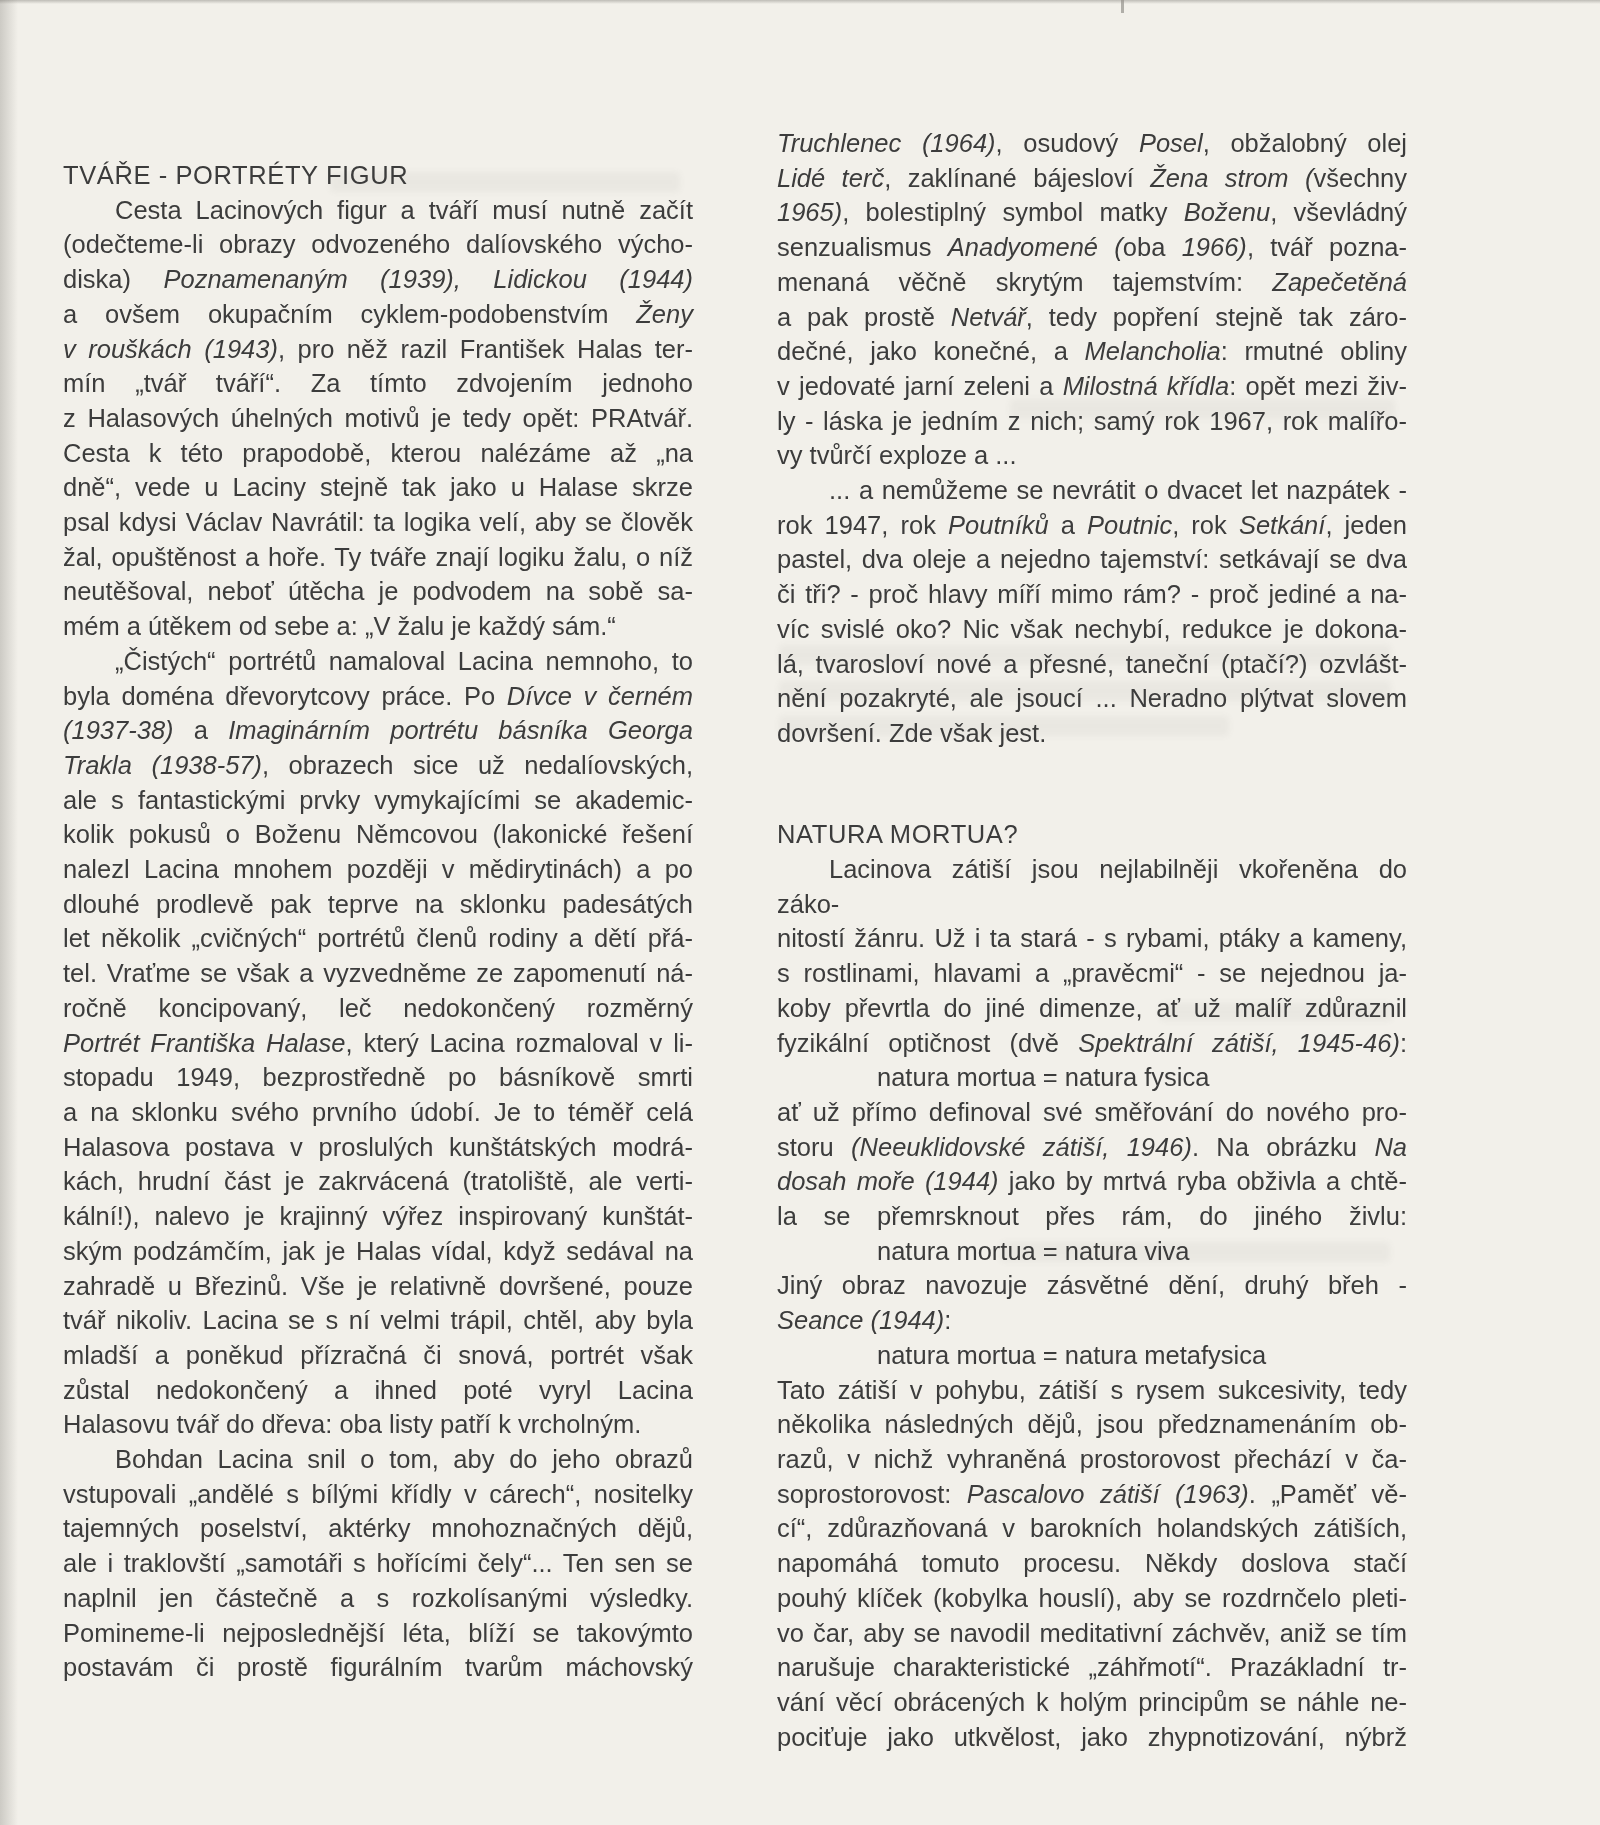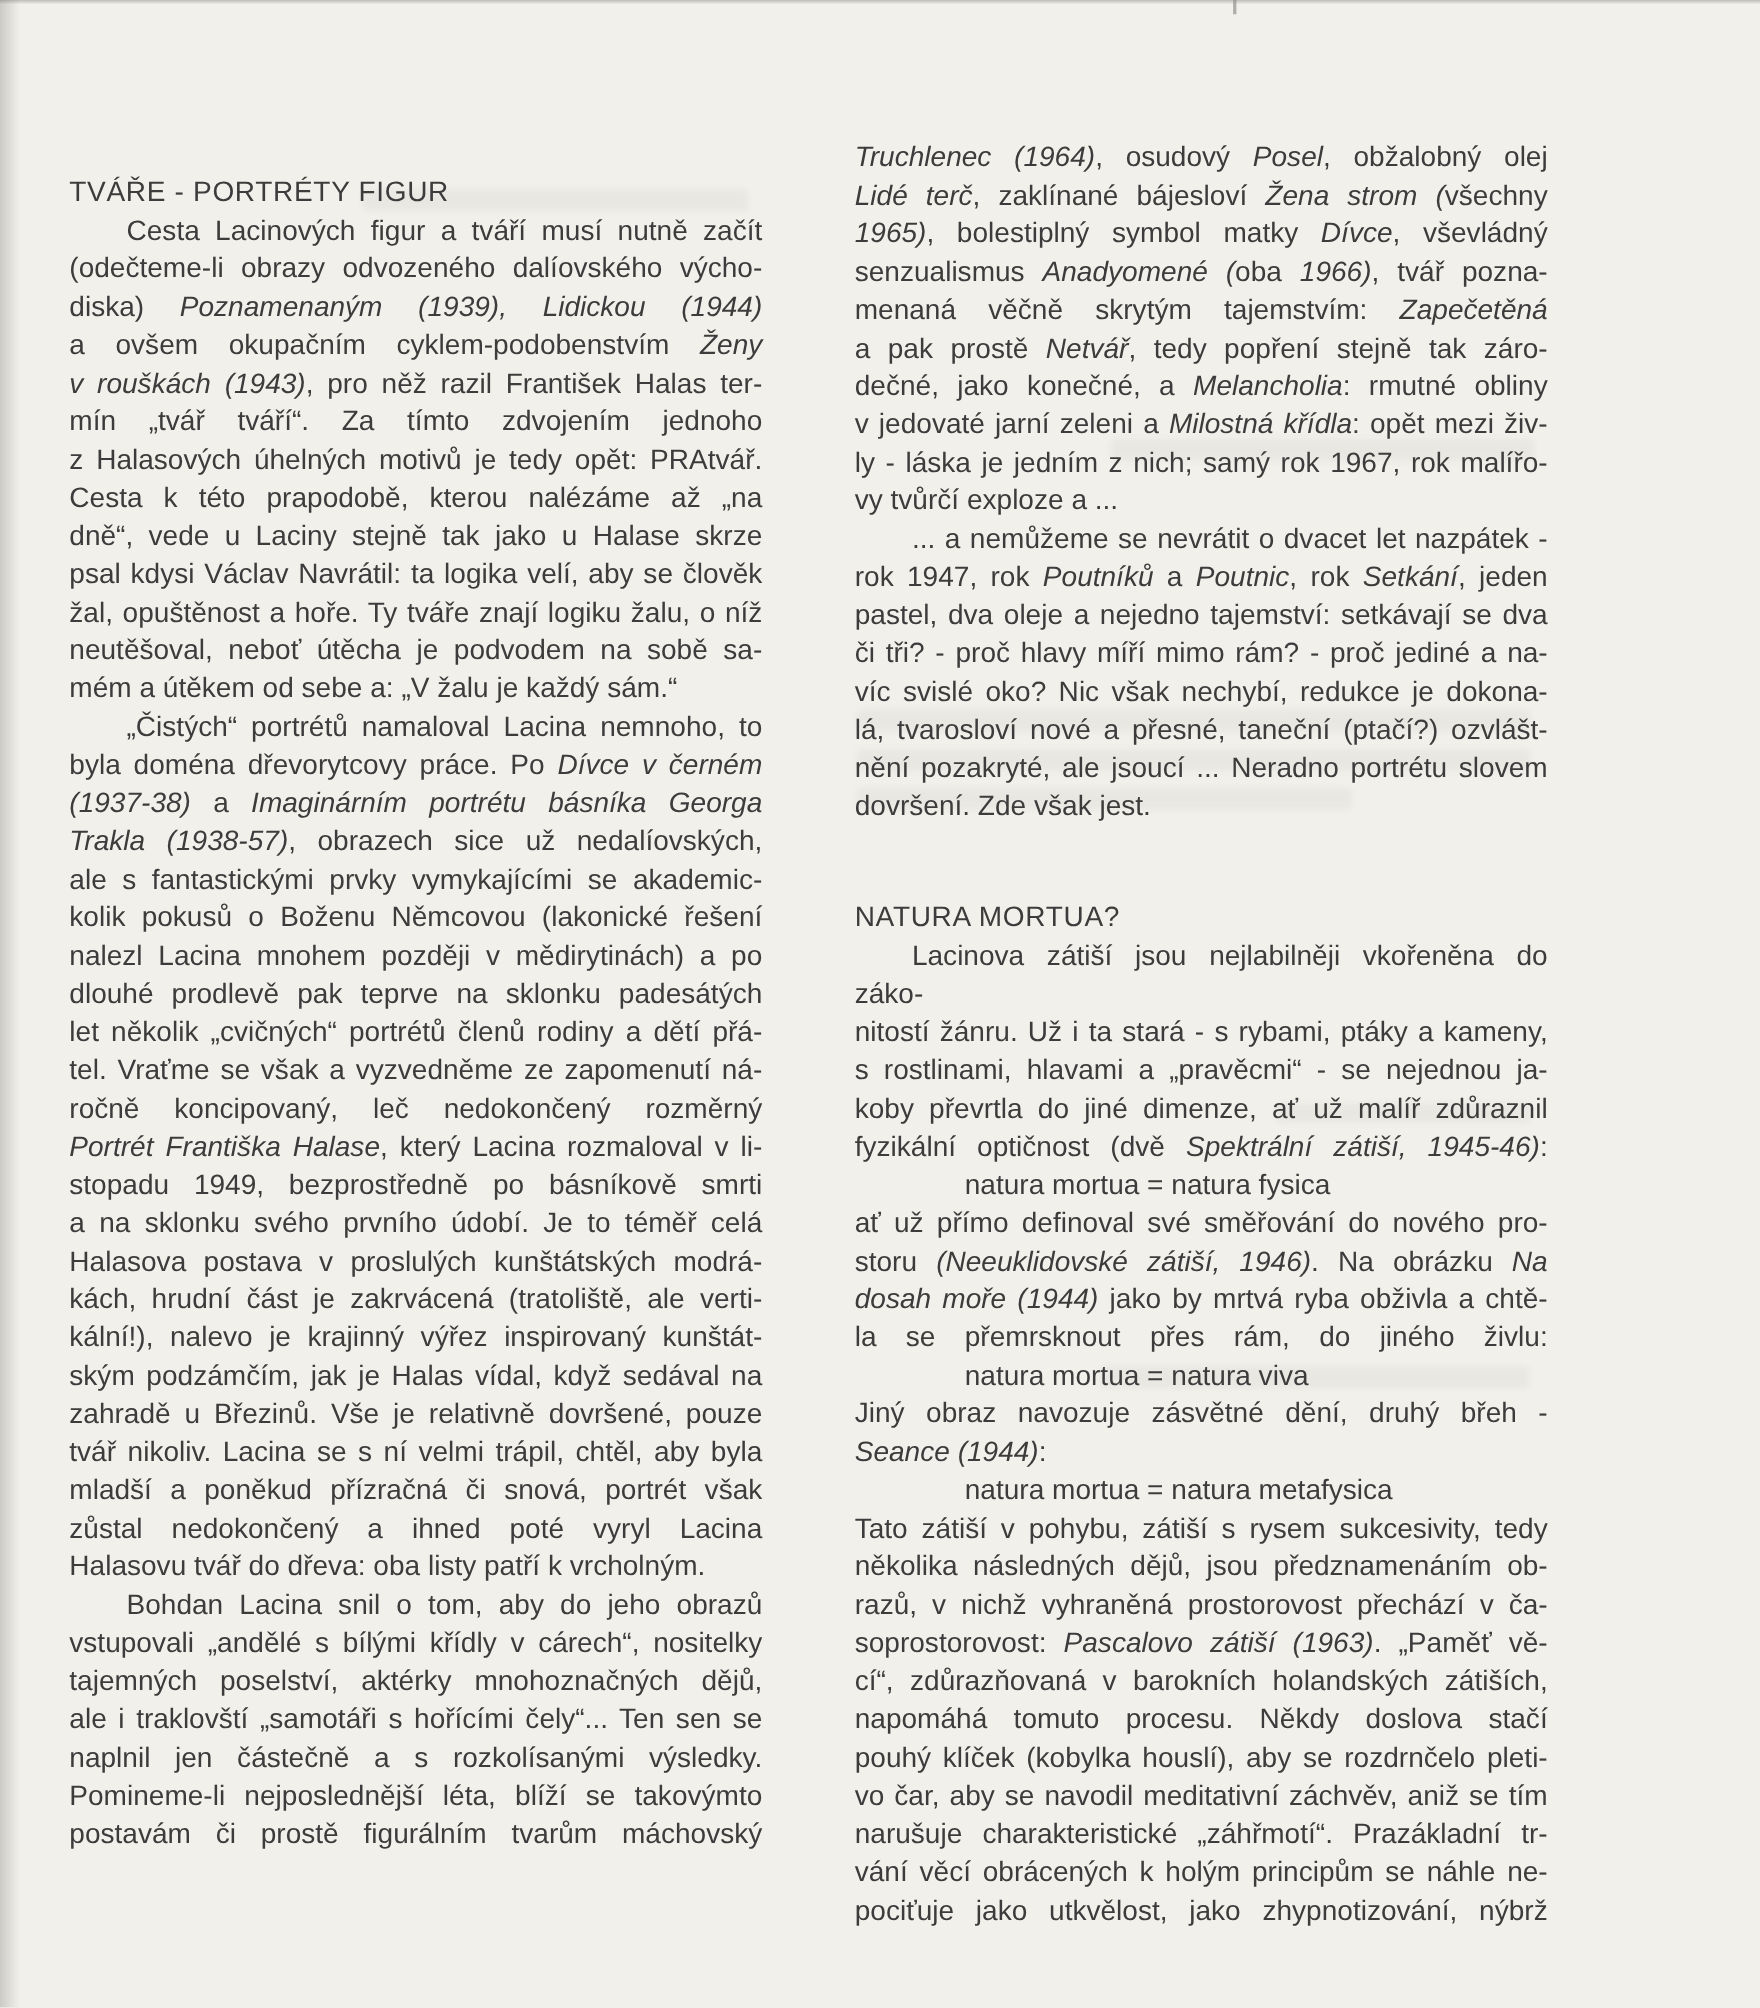--- a/index.html
+++ b/index.html
@@ -107,37 +107,37 @@
           <div class="line"><span>ale i traklovští „samotáři s hořícími čely“... Ten sen se</span></div>
           <div class="line"><span>naplnil jen částečně a s rozkolísanými výsledky.</span></div>
           <div class="line"><span>Pomineme-li nejposlednější léta, blíží se takovýmto</span></div>
           <div class="line"><span>postavám či prostě figurálním tvarům máchovský</span></div>
         </div>
       </div>
     <div class="col">
         <div class="para">
           <div class="line"><i>Truchlenec (1964)</i><span>, osudový </span><i>Posel</i><span>, obžalobný olej</span></div>
           <div class="line"><i>Lidé terč</i><span>, zaklínané bájesloví </span><i>Žena strom (</i><span>všechny</span></div>
-          <div class="line"><i>1965)</i><span>, bolestiplný symbol matky </span><i>Dívce</i><span>, vševládný</span></div>
+          <div class="line"><i>1965)</i><span>, bolestiplný symbol matky </span><i>Boženu</i><span>, vševládný</span></div>
           <div class="line"><span>senzualismus </span><i>Anadyomené (</i><span>oba </span><i>1966)</i><span>, tvář pozna-</span></div>
           <div class="line"><span>menaná věčně skrytým tajemstvím: </span><i>Zapečetěná</i></div>
           <div class="line"><span>a pak prostě </span><i>Netvář</i><span>, tedy popření stejně tak záro-</span></div>
           <div class="line"><span>dečné, jako konečné, a </span><i>Melancholia</i><span>: rmutné obliny</span></div>
           <div class="line"><span>v jedovaté jarní zeleni a </span><i>Milostná křídla</i><span>: opět mezi živ-</span></div>
           <div class="line"><span>ly - láska je jedním z nich; samý rok 1967, rok malířo-</span></div>
           <div class="line flush"><span>vy tvůrčí exploze a ...</span></div>
         </div>
         <div class="para">
           <div class="line indent"><span>... a nemůžeme se nevrátit o dvacet let nazpátek -</span></div>
           <div class="line"><span>rok 1947, rok </span><i>Poutníků</i><span> a </span><i>Poutnic</i><span>, rok </span><i>Setkání</i><span>, jeden</span></div>
           <div class="line"><span>pastel, dva oleje a nejedno tajemství: setkávají se dva</span></div>
           <div class="line"><span>či tři? - proč hlavy míří mimo rám? - proč jediné a na-</span></div>
           <div class="line"><span>víc svislé oko? Nic však nechybí, redukce je dokona-</span></div>
           <div class="line"><span>lá, tvarosloví nové a přesné, taneční (ptačí?) ozvlášt-</span></div>
-          <div class="line"><span>nění pozakryté, ale jsoucí ... Neradno portrétu slovem</span></div>
+          <div class="line"><span>nění pozakryté, ale jsoucí ... Neradno plýtvat slovem</span></div>
           <div class="line flush"><span>dovršení. Zde však jest.</span></div>
         </div>
         <div class="spacer-line"></div>
         <div class="heading">NATURA MORTUA?</div>
         <div class="para">
           <div class="line indent"><span>Lacinova zátiší jsou nejlabilněji vkořeněna do záko-</span></div>
           <div class="line"><span>nitostí žánru. Už i ta stará - s rybami, ptáky a kameny,</span></div>
           <div class="line"><span>s rostlinami, hlavami a „pravěcmi“ - se nejednou ja-</span></div>
           <div class="line"><span>koby převrtla do jiné dimenze, ať už malíř zdůraznil</span></div>
           <div class="line"><span>fyzikální optičnost (dvě </span><i>Spektrální zátiší, 1945-46)</i><span>:</span></div>

